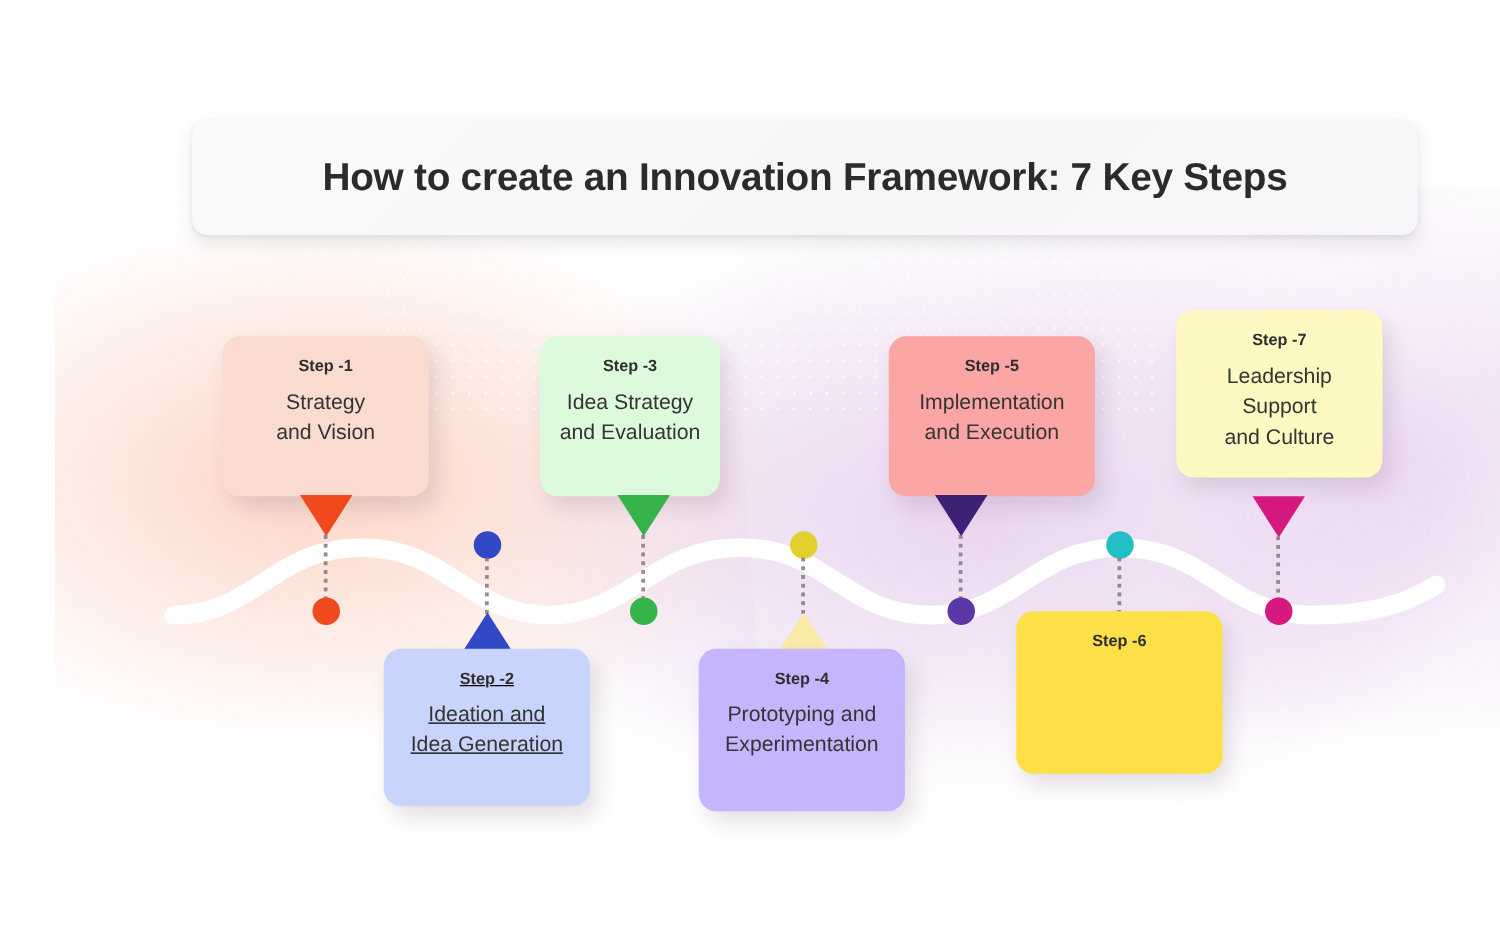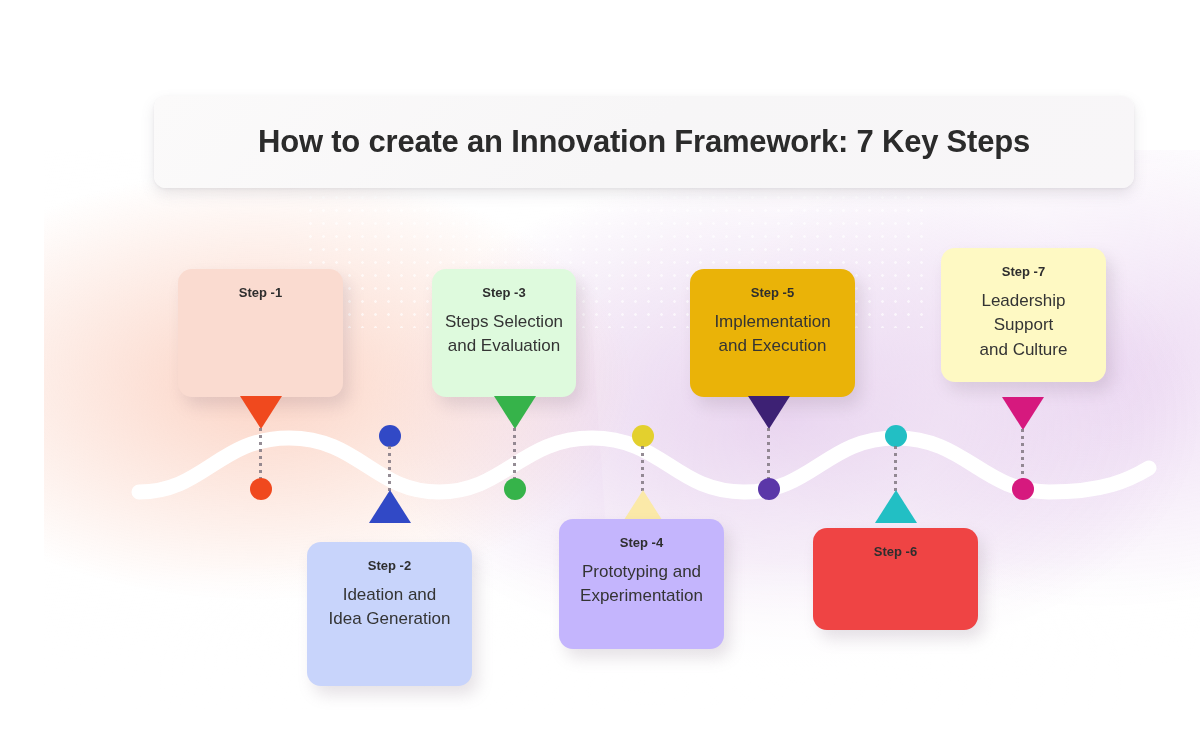--- a/index.html
+++ b/index.html
@@ -173,75 +173,77 @@
     <svg width="1200" height="140" viewBox="0 0 1200 140">
       <path d="M 95 92 C 160 92 175 38 245 38 C 315 38 330 92 395 92 C 460 92 478 38 548 38 C 618 38 632 92 700 92 C 768 92 783 38 852 38 C 922 38 938 92 1005 92 C 1060 92 1085 80 1105 68" fill="none" stroke="#ffffff" stroke-width="15" stroke-linecap="round"></path>
     </svg>
   </div>
 
   <div class="bg-fade-bottom"></div>
 
   <div class="step">
     <div class="card" style="left: 134px; top: 269px; width: 165px; height: 128px; background: rgb(250, 219, 208);">
       <div class="step-no">Step -1</div>
+      <div class="step-title">Strategy
+and Vision</div>
     </div>
     <div class="tri tri-down" style="left:196px; top:396px; border-top-color:#F0491E;"></div>
     <div class="connector" style="left:215px; top:428px; height:60px;"></div>
     <div class="node" style="left:206px; top:478px; background:#F0491E;"></div>
   </div>
 
   <div class="step">
     <div class="node" style="left:335px; top:425px; background:#3149C6;"></div>
     <div class="connector" style="left:344px; top:446px; height:48px;"></div>
     <div class="tri tri-up" style="left:325px; top:490px; border-bottom-color:#3149C6;"></div>
-    <div class="card" style="left: 263px; top: 542px; width: 165px; height: 144px; background: rgb(200, 212, 251);">
+    <div class="card" style="left: 263px; top: 519px; width: 165px; height: 126px; background: rgb(200, 212, 251); text-decoration: underline;">
       <div class="step-no">Step -2</div>
       <div class="step-title">Ideation and
 Idea Generation</div>
     </div>
   </div>
 
   <div class="step">
     <div class="card" style="left: 388px; top: 269px; width: 144px; height: 128px; background: rgb(222, 250, 221);">
       <div class="step-no">Step -3</div>
-      <div class="step-title">Steps Selection
+      <div class="step-title">Idea Strategy
 and Evaluation</div>
     </div>
     <div class="tri tri-down" style="left:450px; top:396px; border-top-color:#36B34A;"></div>
     <div class="connector" style="left:469px; top:428px; height:60px;"></div>
     <div class="node" style="left:460px; top:478px; background:#36B34A;"></div>
   </div>
 
   <div class="step">
     <div class="node" style="left:588px; top:425px; background:#E3D02E;"></div>
     <div class="connector" style="left:597px; top:446px; height:48px;"></div>
     <div class="tri tri-up" style="left:578px; top:490px; border-bottom-color:#FBE9A8;"></div>
     <div class="card" style="left: 515px; top: 519px; width: 165px; height: 130px; background: #c4b5fd;">
       <div class="step-no">Step -4</div>
       <div class="step-title">Prototyping and
 Experimentation</div>
     </div>
   </div>
 
   <div class="step">
-    <div class="card" style="left: 646px; top: 269px; width: 165px; height: 128px; background: #eab308;">
+    <div class="card" style="left: 667px; top: 269px; width: 165px; height: 128px; background: #fca5a5;">
       <div class="step-no">Step -5</div>
       <div class="step-title">Implementation
 and Execution</div>
     </div>
     <div class="tri tri-down" style="left:704px; top:396px; border-top-color:#3D2174;"></div>
     <div class="connector" style="left:723px; top:428px; height:60px;"></div>
     <div class="node" style="left:714px; top:478px; background:#5B37A8;"></div>
   </div>
 
   <div class="step">
     <div class="node" style="left:841px; top:425px; background:#22BFC4;"></div>
     <div class="connector" style="left:850px; top:446px; height:48px;"></div>
     <div class="tri tri-up" style="left:831px; top:490px; border-bottom-color:#22BFC4;"></div>
-    <div class="card" style="left: 769px; top: 528px; width: 165px; height: 102px; background: #ef4444;">
+    <div class="card" style="left: 769px; top: 489px; width: 165px; height: 130px; background: #fde047;">
       <div class="step-no">Step -6</div>
     </div>
   </div>
 
   <div class="step">
     <div class="card" style="left: 897px; top: 248px; width: 165px; height: 134px; background: #fef9c3;">
       <div class="step-no">Step -7</div>
       <div class="step-title">Leadership
 Support
 and Culture</div>

